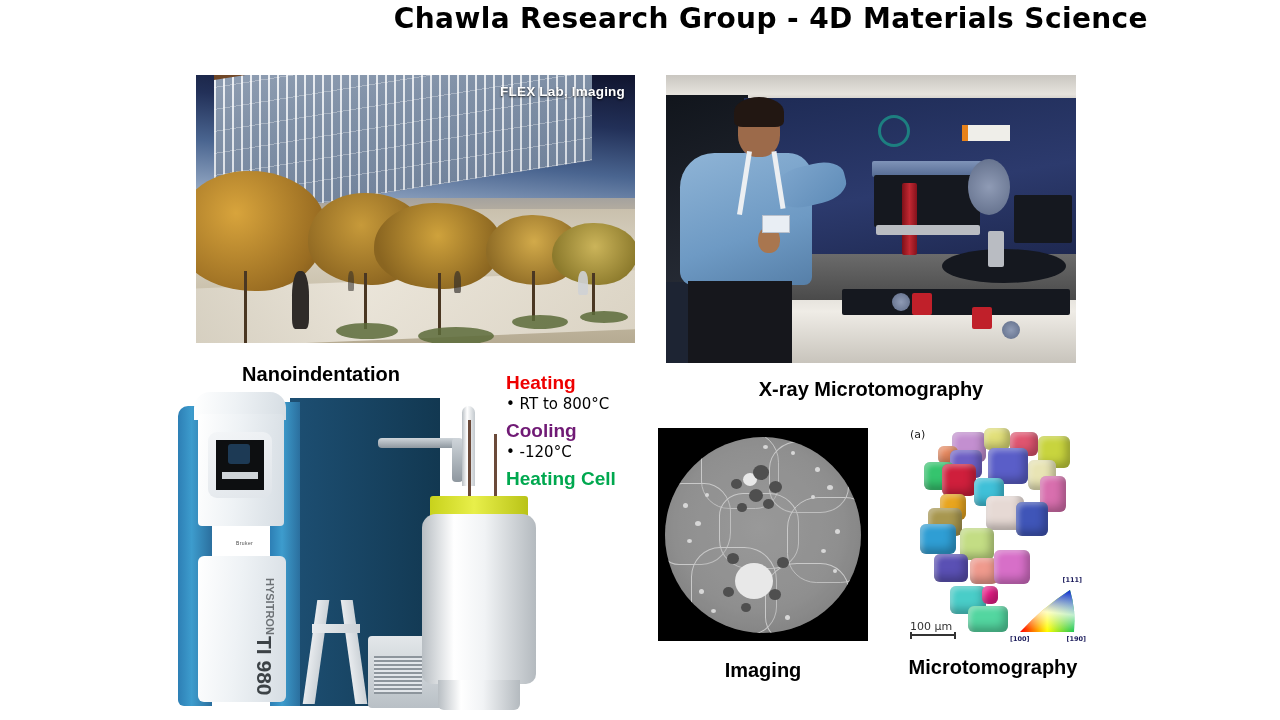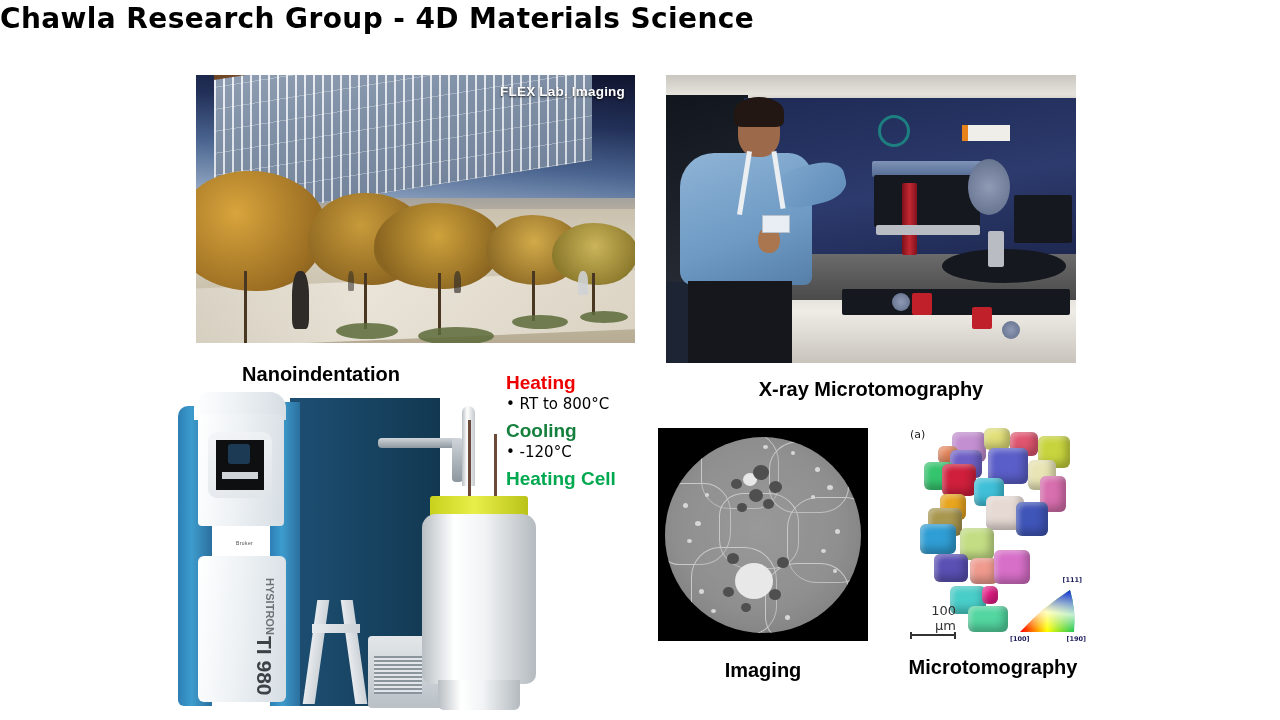--- a/index.html
+++ b/index.html
@@ -1,20 +1,20 @@
 <!DOCTYPE html>
 <html><head>
 <meta charset="utf-8">
 <style>
   html,body{margin:0;padding:0;background:#ffffff;}
   body{width:1280px;height:720px;overflow:hidden;position:relative;
        font-family:"Liberation Sans",sans-serif;}
 
   
-  #title-block{position:absolute;left:0;top:0;width:1148px;text-align:left;}
+  #title-block{position:absolute;left:0;top:0;width:1148px;text-align:right;}
   #main-title{font-family:"DejaVu Sans",sans-serif;font-weight:bold;font-size:28px;
               color:#000;letter-spacing:.4px;line-height:34px;margin-top:2px;
               white-space:nowrap;}
   #sub-title{font-family:"DejaVu Sans",sans-serif;font-weight:bold;font-size:27px;
              line-height:34px;color:#fbbf5a;white-space:nowrap;margin-top:3px;}
   #email-link{color:#bfc5ea;text-decoration:underline;text-underline-offset:3px;}
 
   
   .pic{position:absolute;overflow:hidden;}
   .cap{position:absolute;font-weight:bold;color:#000;text-align:center;
@@ -130,21 +130,21 @@
   #xtal-panel{left:898px;top:424px;width:194px;height:226px;background:#fff;}
   #xtal-a{position:absolute;left:12px;top:4px;font-size:11px;color:#1a1a1a;
           font-family:"DejaVu Sans",sans-serif;}
   .grain{position:absolute;border-radius:6px;
          box-shadow:inset -4px -5px 8px rgba(0,0,0,.28),inset 3px 3px 5px rgba(255,255,255,.35);}
   #scalebar{position:absolute;left:12px;bottom:14px;width:46px;}
   #scalebar .bar{height:2px;background:#333;position:relative;}
   #scalebar .bar:before,#scalebar .bar:after{content:"";position:absolute;width:2px;height:7px;
      background:#333;top:-2.5px;}
   #scalebar .bar:before{left:0;} #scalebar .bar:after{right:0;}
-  #scalebar .txt{font-size:13px;color:#333;text-align:right;margin-bottom:1px;
+  #scalebar .txt{font-size:11px;color:#333;text-align:left;margin-bottom:1px;
      font-family:"DejaVu Sans",sans-serif;}
   #ipf{position:absolute;right:4px;bottom:10px;width:74px;height:60px;margin-top:16px;}
   .ipf-lab{position:absolute;font-size:6.5px;color:#1a1a5a;font-weight:bold;
      font-family:"DejaVu Sans",sans-serif;white-space:nowrap;}
 </style>
 </head>
 <body>
 
 <div id="title-block">
   <div id="main-title">Chawla Research Group - 4D Materials Science</div>
@@ -249,21 +249,21 @@
   <div class="ni-rod" style="left:296px;top:32px;width:3px;height:78px;"></div>
   <div class="ni-rod" style="left:322px;top:46px;width:3px;height:64px;"></div>
   <div class="ni-cap" style="left:258px;top:108px;width:98px;height:26px;"></div>
   <div class="ni-dewar" style="left:250px;top:126px;width:114px;height:170px;"></div>
   <div class="ni-dewar" style="left:266px;top:292px;width:82px;height:30px;border-radius:0 0 6px 6px;"></div>
 </div>
 
 <div id="env-list">
   <p class="env-h" style="color:#ee0000;">Heating</p>
   <p class="env-b">• RT to 800°C</p>
-  <p class="env-h" style="color:#15803d;">Cooling</p>
+  <p class="env-h" style="color:#701a75;">Cooling</p>
   <p class="env-b">• -120°C</p>
   <p class="env-h" style="color:#00a84f;line-height:24px;">Heating Cell</p>
 </div>
 
 <div class="pic" id="ct-panel">
   <div id="ct-disc">
     <div class="ct-cell" style="left:36px;top:-6px;width:76px;height:76px;border-radius:34% 40% 30% 36%;"></div>
     <div class="ct-cell" style="left:104px;top:4px;width:78px;height:70px;border-radius:38% 30% 36% 34%;"></div>
     <div class="ct-cell" style="left:-8px;top:46px;width:72px;height:80px;border-radius:34% 36% 40% 30%;"></div>
     <div class="ct-cell" style="left:54px;top:56px;width:78px;height:74px;border-radius:30% 38% 34% 38%;"></div>

